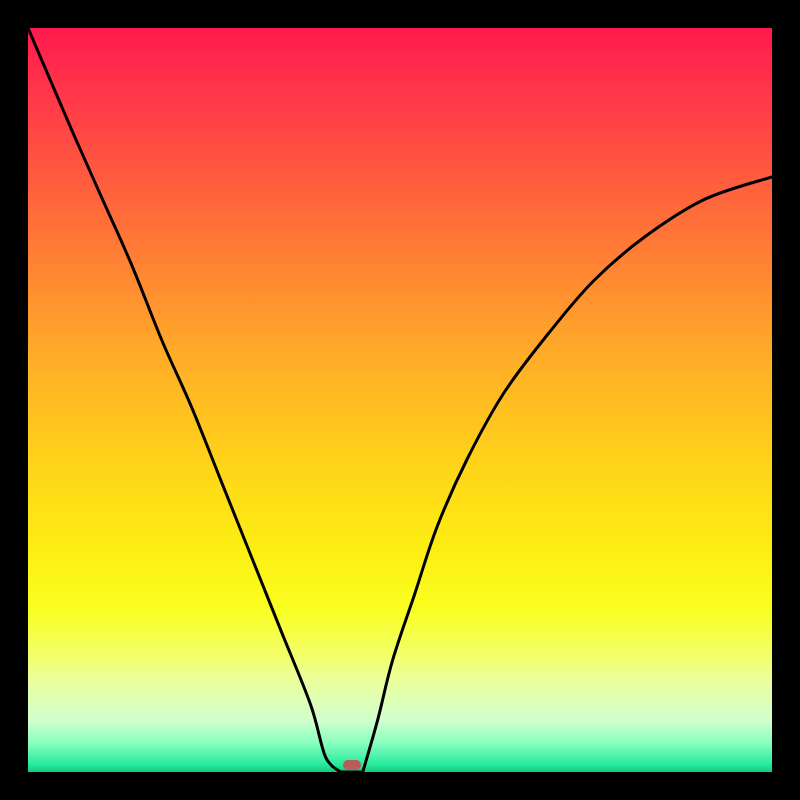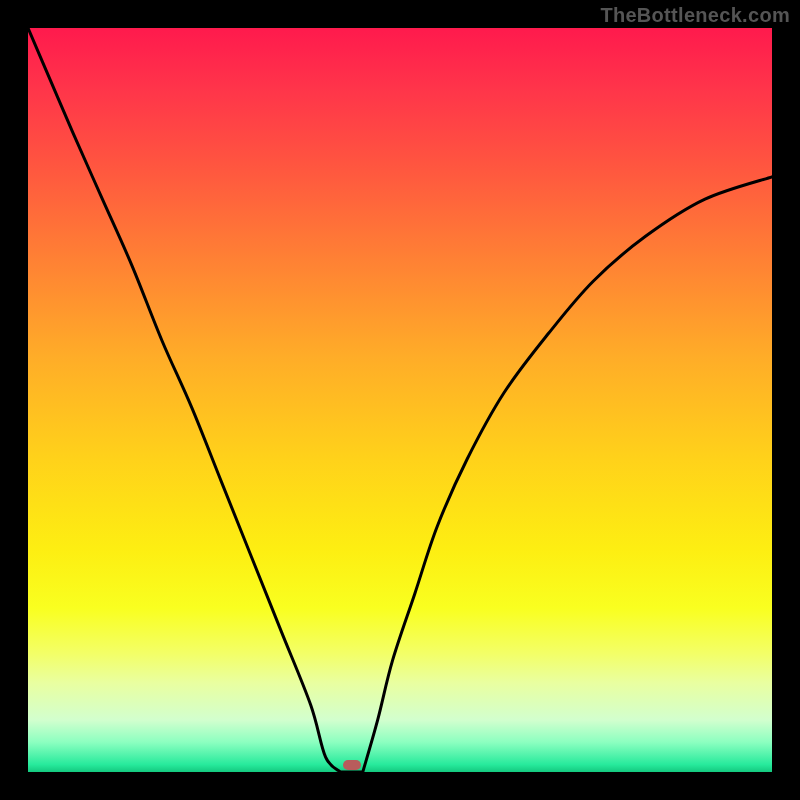--- a/index.html
+++ b/index.html
@@ -13,20 +13,19 @@
   }
   .curve{position:absolute;left:0;top:0;width:744px;height:744px;pointer-events:none;}
   .marker{position:absolute;width:18px;height:10px;border-radius:5px;
           background:#b85c5c;transform:translate(-50%,-50%);}
   .watermark{position:absolute;top:4px;right:10px;color:#555;font-size:20px;font-weight:600;letter-spacing:0.3px;}
 </style>
 </head>
 <body>
 
 <div class="frame">
-  <div class="watermark">TheBottleneck.com</div>
   <div class="plot">
     <svg class="curve" viewBox="0 0 744 744" preserveAspectRatio="none">
       <path id="curve-path" fill="none" stroke="#000" stroke-width="3" stroke-linejoin="round" stroke-linecap="round" d="M 0.00 0.00 C 3.72 8.68, 14.88 34.72, 22.32 52.08 C 29.76 69.44, 35.96 84.32, 44.64 104.16 C 53.32 124.00, 64.48 148.80, 74.40 171.12 C 84.32 193.44, 94.24 214.52, 104.16 238.08 C 114.08 261.64, 124.00 288.92, 133.92 312.48 C 143.84 336.04, 153.76 355.88, 163.68 379.44 C 173.60 403.00, 183.52 429.04, 193.44 453.84 C 203.36 478.64, 213.28 503.44, 223.20 528.24 C 233.12 553.04, 243.04 577.84, 252.96 602.64 C 262.88 627.44, 275.28 655.96, 282.72 677.04 C 290.16 698.12, 292.64 717.96, 297.60 729.12 C 302.56 740.28, 310.00 741.52, 312.48 744.00 L 312.48 744.00 L 334.80 744.00  L 334.80 744.00 C 337.28 735.32, 344.72 710.52, 349.68 691.92 C 354.64 673.32, 358.36 653.48, 364.56 632.40 C 370.76 611.32, 379.44 587.76, 386.88 565.44 C 394.32 543.12, 400.52 520.80, 409.20 498.48 C 417.88 476.16, 427.80 453.84, 438.96 431.52 C 450.12 409.20, 462.52 385.64, 476.16 364.56 C 489.80 343.48, 505.92 323.64, 520.80 305.04 C 535.68 286.44, 549.32 269.08, 565.44 252.96 C 581.56 236.84, 598.92 221.96, 617.52 208.32 C 636.12 194.68, 655.96 181.04, 677.04 171.12 C 698.12 161.20, 732.84 152.52, 744.00 148.80"></path>
     </svg>
     <div id="marker" class="marker" style="left: 323.64px; top: 736.56px;"></div>
   </div>
 </div>
 
 </body></html>

